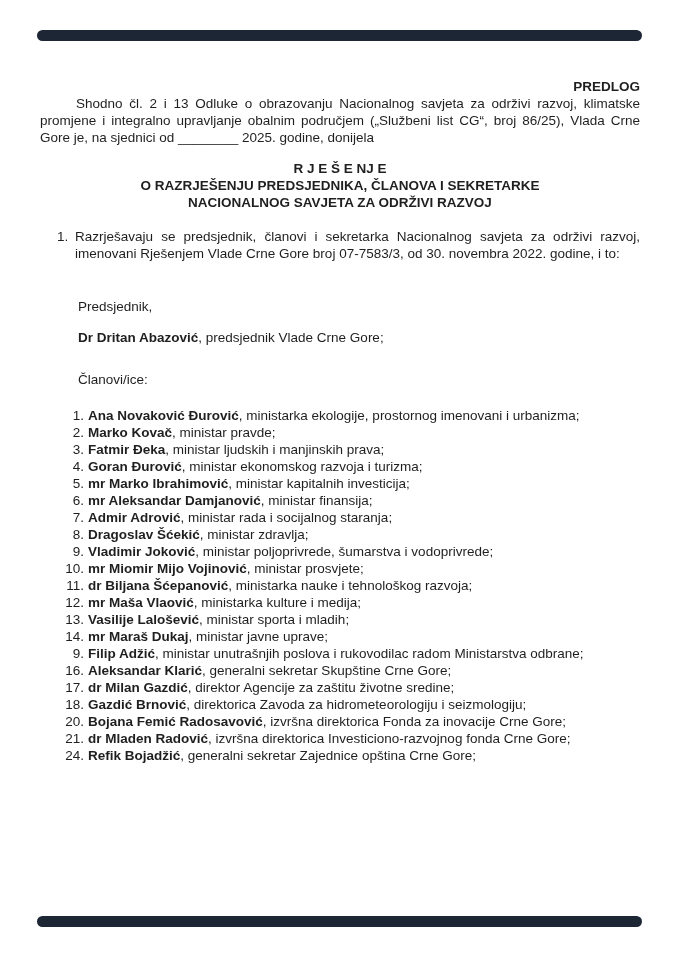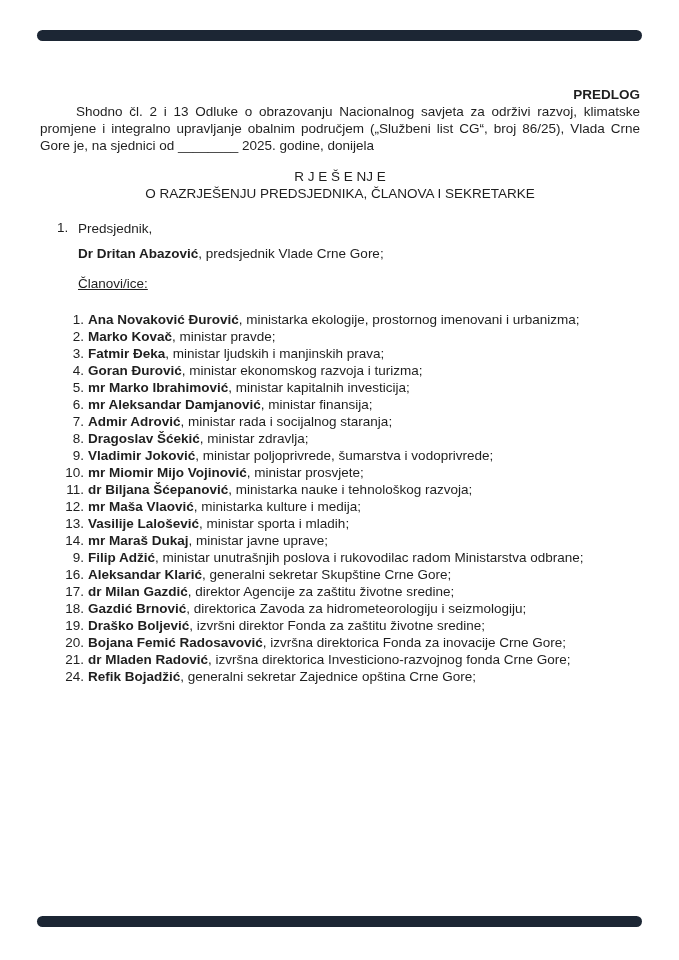--- a/index.html
+++ b/index.html
@@ -18,56 +18,58 @@
     left: 37px;
     width: 605px;
     height: 11px;
     border-radius: 6px;
     background: #1c2634;
   }
   .bar-top { top: 30px; }
   .bar-bottom { top: 916px; }
   .content {
     position: absolute;
-    top: 86px; left: 40px;
+    top: 78px; left: 40px;
     width: 600px;
   }
   .predlog { text-align: right; font-weight: bold; }
   .intro { text-align: justify; text-indent: 36px; }
-  .titles { text-align: center; font-weight: normal; margin-top: 14px; }
+  .titles { text-align: center; font-weight: bold; margin-top: 14px; }
   .article { position: relative; padding-left: 35px; text-align: justify; margin-top: 17px; }
   .article .anum { position: absolute; left: 17px; }
   .indent { margin-left: 38px; }
-  .president-label { margin-top: 18px; }
-  .president-line { margin-top: 8px; }
-  .members-label { margin-top: 13px; text-decoration: underline; }
+  .president-label { margin-top: 36px; }
+  .president-line { margin-top: 14px; }
+  .members-label { margin-top: 25px; }
   .members { margin-top: 19px; }
   .member { position: relative; padding-left: 48px; text-align: justify; }
   .member .num { position: absolute; left: 0; width: 44px; text-align: right; }
   .bname { font-weight: bold; }
 </style>
 </head>
 <body>
 
 <div class="page-bar bar-top"></div>
 <div class="page-bar bar-bottom"></div>
 
 <div class="content">
 
   <div class="predlog">PREDLOG</div>
 
   <div class="intro">Shodno čl. 2 i 13 Odluke o obrazovanju Nacionalnog savjeta za održivi razvoj, klimatske promjene i integralno upravljanje obalnim područjem („Službeni list CG“, broj 86/25), Vlada Crne Gore je, na sjednici od ________ 2025. godine, donijela</div>
 
   <div class="titles">
     <div>R J E Š E NJ E</div>
     <div>O RAZRJEŠENJU PREDSJEDNIKA, ČLANOVA I SEKRETARKE</div>
+    <div>NACIONALNOG SAVJETA ZA ODRŽIVI RAZVOJ</div>
   </div>
 
   <div class="article">
     <span class="anum">1.</span>
+    <span>Razrješavaju se predsjednik, članovi i sekretarka Nacionalnog savjeta za održivi razvoj, imenovani Rješenjem Vlade Crne Gore broj 07-7583/3, od 30. novembra 2022. godine, i to:</span>
   </div>
 
   <div class="indent president-label">Predsjednik,</div>
 
   <div class="indent president-line">
     <span class="bname">Dr Dritan Abazović</span><span>, predsjednik Vlade Crne Gore;</span>
   </div>
 
   <div class="indent members-label">Članovi/ice:</div>
 
@@ -83,19 +85,18 @@
     <div class="member"><span class="num">9.</span><span class="bname">Vladimir Joković</span><span>, ministar poljoprivrede, šumarstva i vodoprivrede;</span></div>
     <div class="member"><span class="num">10.</span><span class="bname">mr Miomir Mijo Vojinović</span><span>, ministar prosvjete;</span></div>
     <div class="member"><span class="num">11.</span><span class="bname">dr Biljana Šćepanović</span><span>, ministarka nauke i tehnološkog razvoja;</span></div>
     <div class="member"><span class="num">12.</span><span class="bname">mr Maša Vlaović</span><span>, ministarka kulture i medija;</span></div>
     <div class="member"><span class="num">13.</span><span class="bname">Vasilije Lalošević</span><span>, ministar sporta i mladih;</span></div>
     <div class="member"><span class="num">14.</span><span class="bname">mr Maraš Dukaj</span><span>, ministar javne uprave;</span></div>
     <div class="member"><span class="num">9.</span><span class="bname">Filip Adžić</span><span>, ministar unutrašnjih poslova i rukovodilac radom Ministarstva odbrane;</span></div>
     <div class="member"><span class="num">16.</span><span class="bname">Aleksandar Klarić</span><span>, generalni sekretar Skupštine Crne Gore;</span></div>
     <div class="member"><span class="num">17.</span><span class="bname">dr Milan Gazdić</span><span>, direktor Agencije za zaštitu životne sredine;</span></div>
     <div class="member"><span class="num">18.</span><span class="bname">Gazdić Brnović</span><span>, direktorica Zavoda za hidrometeorologiju i seizmologiju;</span></div>
-    <div class="member"><span class="num">19.</span><span class="bname">Draško Boljević</span><span>, izvršni direktor Fonda za zaštitu životne sredine;</span></div>
     <div class="member"><span class="num">20.</span><span class="bname">Bojana Femić Radosavović</span><span>, izvršna direktorica Fonda za inovacije Crne Gore;</span></div>
     <div class="member"><span class="num">21.</span><span class="bname">dr Mladen Radović</span><span>, izvršna direktorica Investiciono-razvojnog fonda Crne Gore;</span></div>
     <div class="member"><span class="num">24.</span><span class="bname">Refik Bojadžić</span><span>, generalni sekretar Zajednice opština Crne Gore;</span></div>
   </div>
 
 </div>
 
 </body></html>

